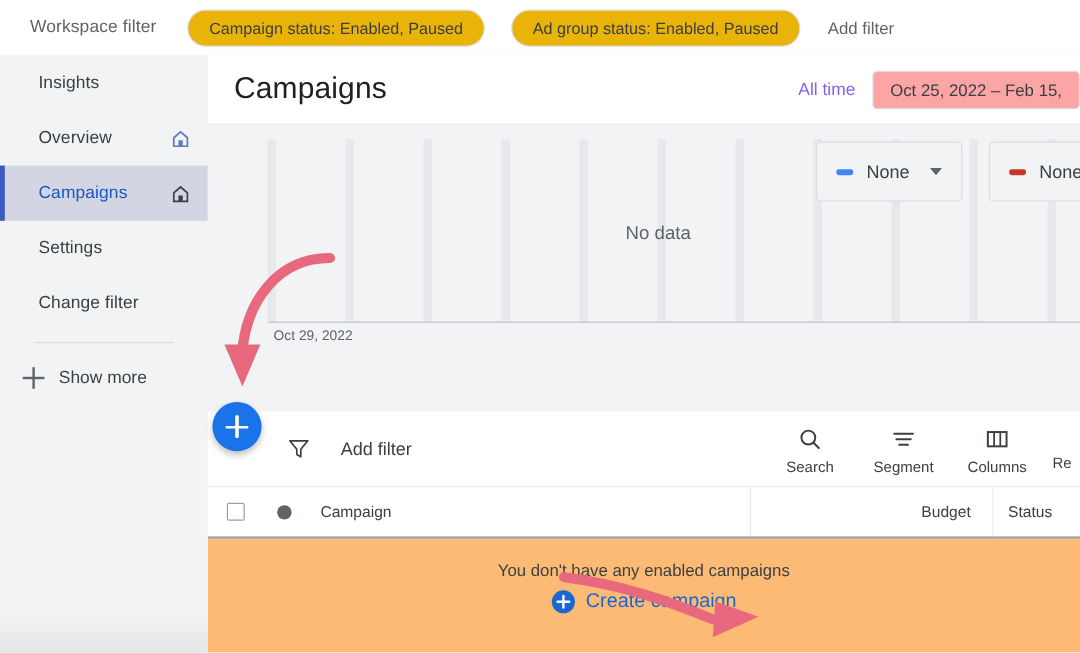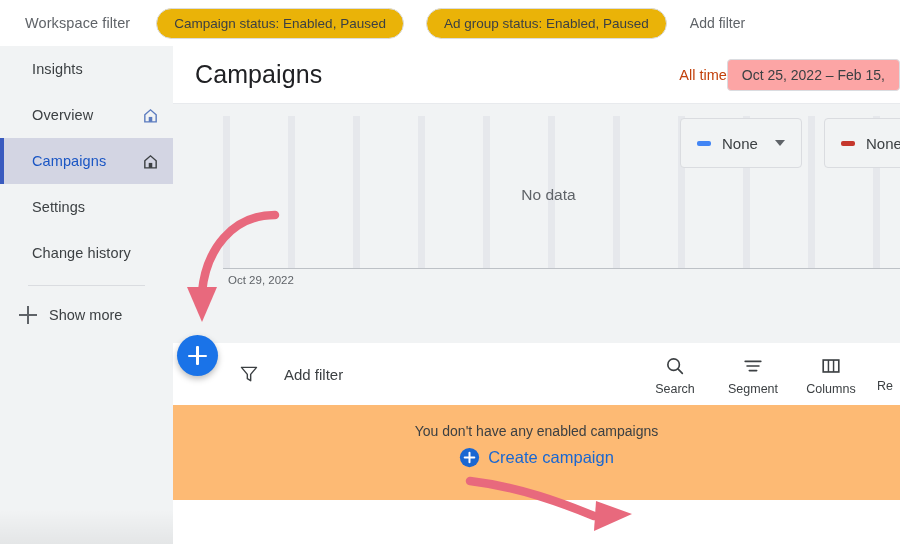--- a/index.html
+++ b/index.html
@@ -154,21 +154,22 @@
     letter-spacing: .1px;
   }
   .header-right {
     margin-left: auto;
     display: flex;
     align-items: center;
     padding-right: 0;
   }
   .alltime {
     font-size: 14.5px;
-    color: #c2410c;
+    color: #8b5cf6;
+    margin-right: 14px;
     white-space: nowrap;
   }
   .daterange {
     height: 32px;
     border: 1px solid #dadce0;
     border-radius: 4px;
     display: flex;
     align-items: center;
     padding: 0 14px;
     font-size: 14px;
@@ -455,21 +456,21 @@
           <rect x="9.5" y="14" width="5" height="7" fill="#3c4043"></rect>
         </svg>
       </span>
     </div>
 
     <div class="nav-item">
       <span class="nav-label">Settings</span>
     </div>
 
     <div class="nav-item">
-      <span class="nav-label">Change history</span>
+      <span class="nav-label">Change filter</span>
     </div>
 
     <div class="nav-sep"></div>
 
     <div class="show-more">
       <span class="plus-glyph"></span>
       <span>Show more</span>
     </div>
 
     <div class="sidebar-shadow"></div>
@@ -565,20 +566,31 @@
             <span class="tool-lbl">Columns</span>
           </div>
 
           <div class="tool" style="width:30px">
             <span class="tool-lbl" style="margin-top:24px">Re</span>
           </div>
 
         </div>
       </div>
 
+      <div class="thead">
+        <div class="th-check">
+          <span class="chkbox"></span>
+        </div>
+        <div class="th-dot">
+          <span class="dot"></span>
+        </div>
+        <div class="th-campaign">Campaign</div>
+        <div class="th-budget">Budget</div>
+        <div class="th-status">Status</div>
+      </div>
 
       <div class="empty-state">
         <div class="empty-msg">You don't have any enabled campaigns</div>
         <div class="create-row">
           <span>
             <svg class="create-plus" viewBox="0 0 24 24">
               <circle cx="12" cy="12" r="11" fill="#1967d2"></circle>
               <line x1="6.5" y1="12" x2="17.5" y2="12" stroke="#fff" stroke-width="2.3" stroke-linecap="round"></line>
               <line x1="12" y1="6.5" x2="12" y2="17.5" stroke="#fff" stroke-width="2.3" stroke-linecap="round"></line>
             </svg>

